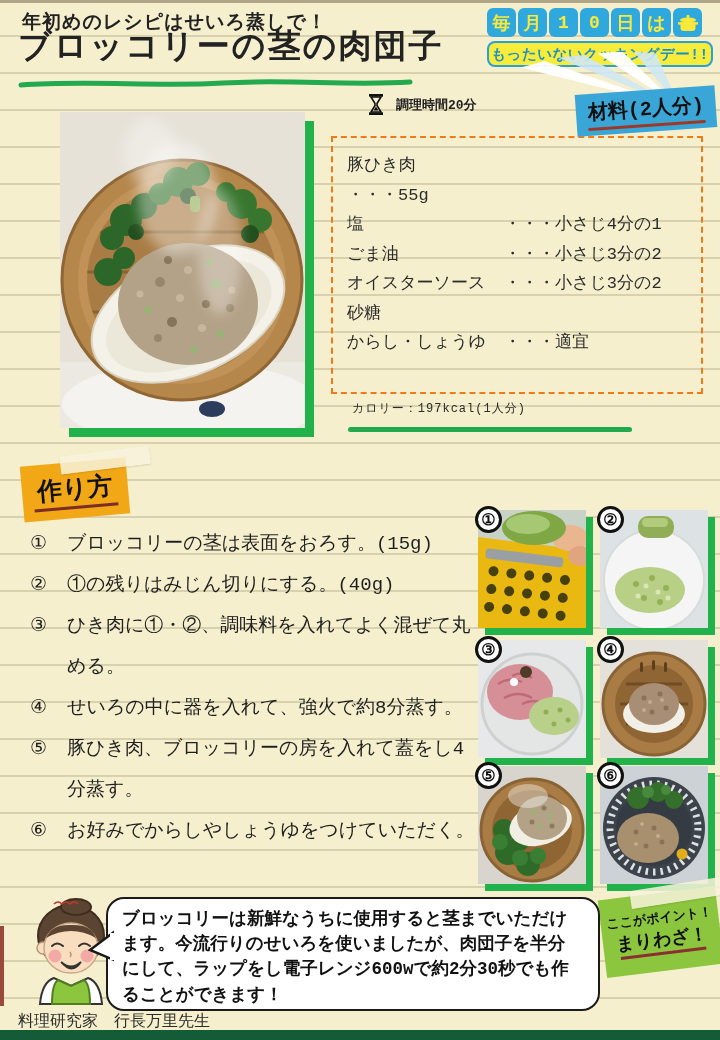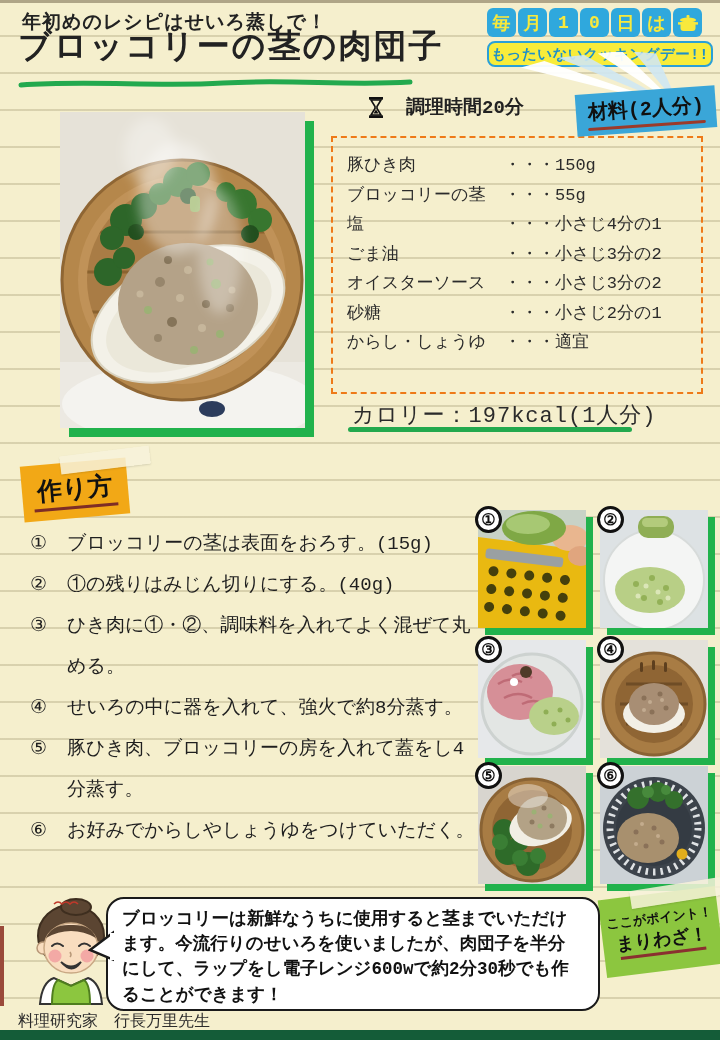--- a/index.html
+++ b/index.html
@@ -26,39 +26,39 @@
     color:#f8e93c; font-size:18px; font-weight:bold;
     display:flex; align-items:center; justify-content:center;
   }
   .banner {
     left:487px; top:41px; width:226px; height:26px;
     background:#f8ec3a; border:2px solid #2aa0d8; border-radius:8px;
     color:#1e90c8; font-size:14.5px; font-weight:bold;
     display:flex; align-items:center; justify-content:center; letter-spacing:0.5px;
   }
   
-  .cooktime { left:368px; top:94px; font-size:19px; font-weight:bold; display:flex; align-items:center; gap:22px; }
+  .cooktime { left:368px; top:94px; font-size:13px; font-weight:bold; display:flex; align-items:center; gap:12px; }
   
   .burst { left:520px; top:52px; z-index:2; }
   .mat-label {
     left:576px; top:90px; z-index:3; width:140px; height:42px;
     background:#3aa6d8; transform:rotate(-4deg);
     display:flex; flex-direction:column; align-items:center; justify-content:center;
     font-size:20px; font-weight:bold; color:#101010;
   }
   .mat-underline { width:118px; height:3px; background:#9c3a2a; margin-top:2px; border-radius:2px; }
   
   .ingr-box {
     left:331px; top:136px; width:372px; height:258px;
     border:2px dashed #ee7a18; padding:13px 12px 0 14px; z-index:1;
   }
   .ingr-row { display:flex; font-size:17px; line-height:29.5px; color:#2b2b2b; }
   .ingr-name { width:157px; }
   .ingr-amt { flex:1; }
-  .calorie { left:352px; top:400px; font-size:22px; color:#2b2b2b; letter-spacing:1px;text-align:center; }
+  .calorie { left:352px; top:400px; font-size:12px; color:#2b2b2b; letter-spacing:1px;text-align:center; }
   .calorie-underline { left:348px; top:427px; width:284px; height:5px; background:#23a94e; border-radius:3px; }
   
   .mainphoto { left:60px; top:112px; width:245px; height:316px; box-shadow:9px 9px 0 0 #21b24c; background:#e6e2d8; }
   
   .tape { background:rgba(247,242,219,.85); box-shadow:0 1px 2px rgba(0,0,0,.12); }
   .sticky-make {
     left:22px; top:462px; width:106px; height:56px; background:#f2a816;
     transform:rotate(-5deg); z-index:2;
     display:flex; flex-direction:column; align-items:center; justify-content:center;
   }
@@ -150,41 +150,38 @@
     </g>
   </svg>
   <div class="abs mat-label">
     <span>材料(2人分)</span>
     <span class="mat-underline"></span>
   </div>
 
   <div class="abs ingr-box">
     <div class="ingr-row">
         <span class="ingr-name">豚ひき肉</span>
-        <span class="ingr-amt">・・・150g</span>
-      </div>
-    <div class="ingr-row">
-        <span class="ingr-name">ブロッコリーの茎</span>
+      </div>
+    <div class="ingr-row">
         <span class="ingr-amt">・・・55g</span>
       </div>
     <div class="ingr-row">
         <span class="ingr-name">塩</span>
         <span class="ingr-amt">・・・小さじ4分の1</span>
       </div>
     <div class="ingr-row">
         <span class="ingr-name">ごま油</span>
         <span class="ingr-amt">・・・小さじ3分の2</span>
       </div>
     <div class="ingr-row">
         <span class="ingr-name">オイスターソース</span>
         <span class="ingr-amt">・・・小さじ3分の2</span>
       </div>
     <div class="ingr-row">
         <span class="ingr-name">砂糖</span>
-        <span class="ingr-amt">・・・小さじ2分の1</span>
       </div>
     <div class="ingr-row">
         <span class="ingr-name">からし・しょうゆ</span>
         <span class="ingr-amt">・・・適宜</span>
       </div>
   </div>
   <div class="abs calorie">カロリー：197kcal(1人分)</div>
   <div class="abs calorie-underline"></div>
 
   <div class="abs mainphoto">

